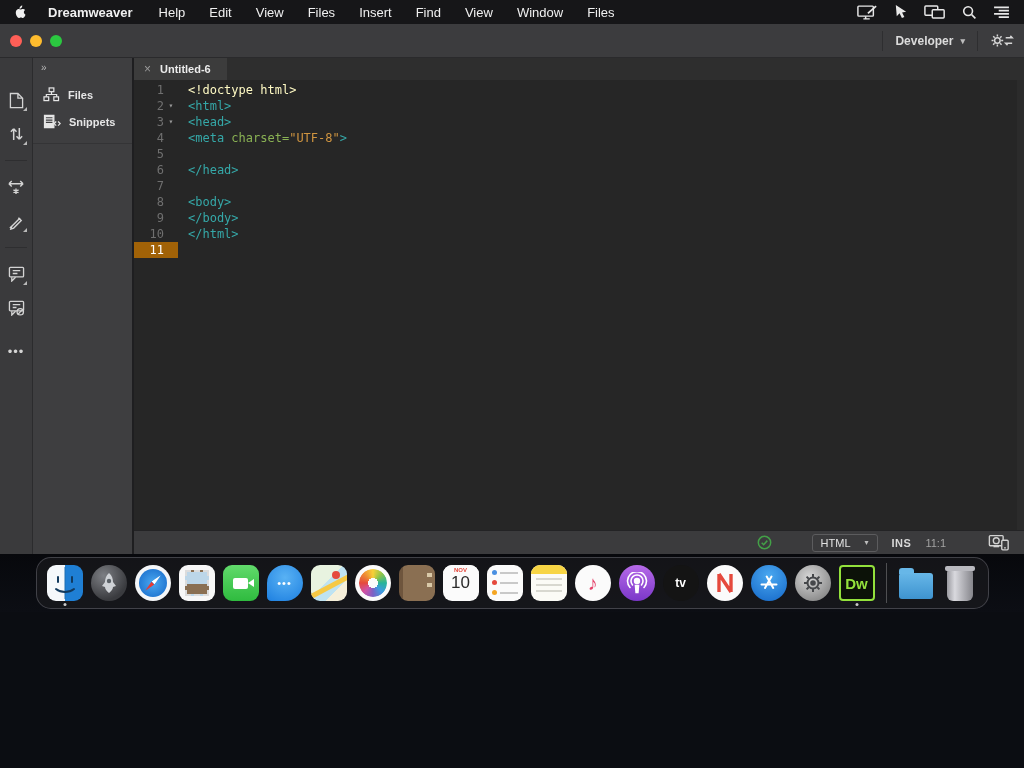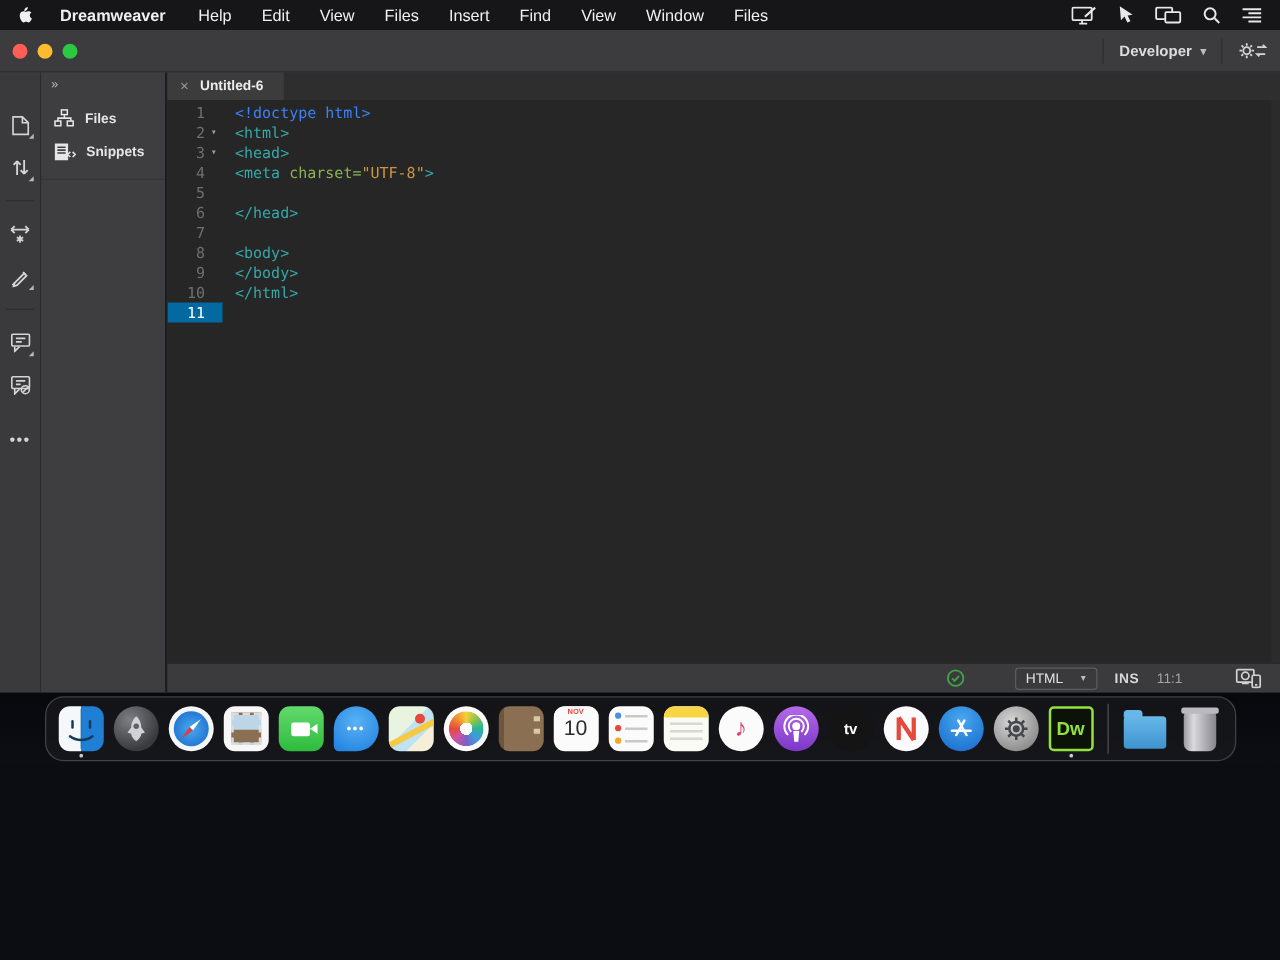--- a/index.html
+++ b/index.html
@@ -56,26 +56,26 @@
   .editorcol { flex:1; display:flex; flex-direction:column; min-width:0; }
   .tabbar { height:22px; background:#2e2e2e; display:flex; align-items:flex-end; }
   .tab { height:22px; background:#3c3c3c; display:flex; align-items:center; gap:9px;
          padding:0 16px 0 10px; color:#ececec; font-size:11px; font-weight:bold; }
   .tab .close { color:#9a9a9a; font-size:12px; font-weight:normal; cursor:pointer; }
 
   .code { flex:1; background:#262626; overflow:hidden; position:relative;
           font-family:"DejaVu Sans Mono", monospace; font-size:12px; line-height:16px; padding-top:2px; }
   .code-line { display:flex; height:16px; white-space:pre; }
   .gutter { width:44px; flex:none; display:flex; }
-  .gutter.active { background:#0369a1; }
+  .gutter.active { background:#a16207; }
   .gutter .num { width:30px; text-align:right; color:#6f6f6f; }
   .gutter.active .num { color:#ffffff; }
   .gutter .fold { width:14px; text-align:center; color:#9a9a9a; font-size:8px; line-height:16px; }
   .line-content { padding-left:10px; }
-  .tok-plain { color:#3b82f6;text-align:right; }
+  .tok-plain { color:#fef9c3;text-align:right; }
   .tok-tag   { color:#35a8a8; }
   .tok-attr  { color:#8ab254; }
   .tok-value { color:#cf9440; }
   .scroll-track { position:absolute; top:0; right:0; width:7px; height:100%; background:#2b2b2b; }
 
   
   .statusbar { height:24px; background:#3b3b3d; border-top:1px solid #232325;
                display:flex; align-items:center; justify-content:flex-end;
                color:#cfcfcf; font-size:11px; padding:0 14px; gap:14px; }
   .lint-ok { display:flex; align-items:center; }

